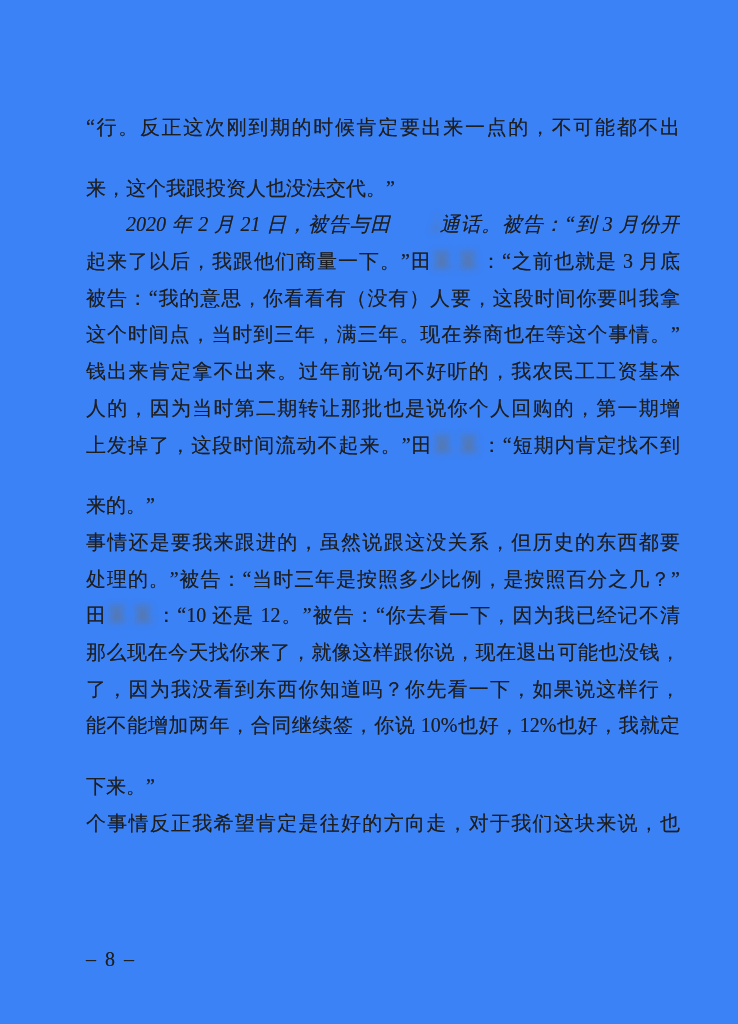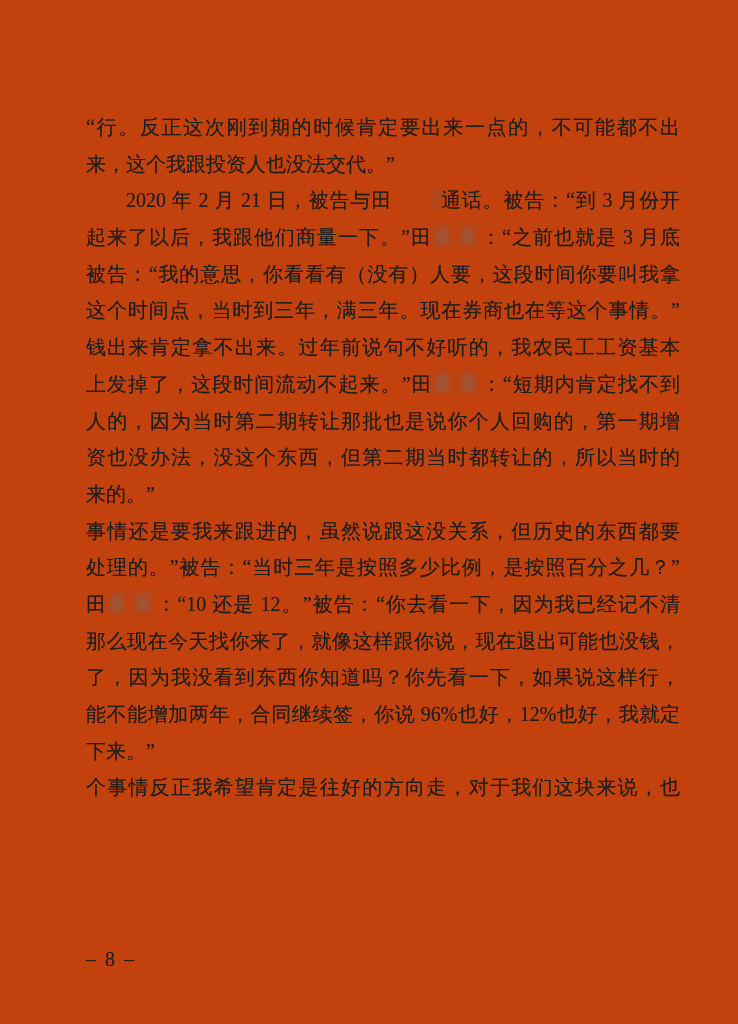--- a/index.html
+++ b/index.html
@@ -11,44 +11,46 @@
     height: 1024px;
     position: relative;
     background: #ffffff;
     overflow: hidden;
     font-family: "Liberation Serif", "DejaVu Serif", serif;
     color: #1e1e1e;
   }
   .page {
     position: absolute;
     inset: 0;
-    background: #c2410c;
+    background: #3b82f6;
   }
   .text-block {
     position: absolute;
     left: 86px;
     top: 109px;
     width: 594px;
   }
   .line {
     font-size: 20px;
     height: 36.7px;
     line-height: 36.7px;
     white-space: nowrap;
     overflow: hidden;
     text-align: justify;
     text-align-last: justify;
     text-shadow: 0 0 0.5px rgba(25,25,25,0.55);
   }
   .line.short {
     text-align: left;
     text-align-last: left;
+    margin-top: 24px;
   }
   .line.indent {
     text-indent: 40px;
+    font-style: italic;
   }
   .redacted {
     display: inline-block;
     width: 48px;
     height: 23px;
     line-height: 23px;
     overflow: hidden;
     text-align: center;
     vertical-align: -4px;
     color: #6f6f6f;
@@ -71,27 +73,26 @@
 
 <div class="page">
   <div class="text-block">
       <div class="line"><span>“行。反正这次刚到期的时候肯定要出来一点的，不可能都不出</span></div>
       <div class="line short"><span>来，这个我跟投资人也没法交代。”</span></div>
       <div class="line indent"><span>2020 年 2 月 21 日，被告与田</span><span class="redacted">某某</span><span>通话。被告：“到 3 月份开</span></div>
       <div class="line"><span>起来了以后，我跟他们商量一下。”田</span><span class="redacted">某某</span><span>：“之前也就是 3 月底</span></div>
       <div class="line"><span>被告：“我的意思，你看看有（没有）人要，这段时间你要叫我拿</span></div>
       <div class="line"><span>这个时间点，当时到三年，满三年。现在券商也在等这个事情。”</span></div>
       <div class="line"><span>钱出来肯定拿不出来。过年前说句不好听的，我农民工工资基本</span></div>
+      <div class="line"><span>人的，因为当时第二期转让那批也是说你个人回购的，第一期增</span></div>
       <div class="line"><span>上发掉了，这段时间流动不起来。”田</span><span class="redacted">某某</span><span>：“短期内肯定找不到</span></div>
-      <div class="line"><span>人的，因为当时第二期转让那批也是说你个人回购的，第一期增</span></div>
-      <div class="line"><span>资也没办法，没这个东西，但第二期当时都转让的，所以当时的</span></div>
       <div class="line short"><span>来的。”</span></div>
       <div class="line"><span>事情还是要我来跟进的，虽然说跟这没关系，但历史的东西都要</span></div>
       <div class="line"><span>处理的。”被告：“当时三年是按照多少比例，是按照百分之几？”</span></div>
       <div class="line"><span>田</span><span class="redacted">某某</span><span>：“10 还是 12。”被告：“你去看一下，因为我已经记不清</span></div>
       <div class="line"><span>那么现在今天找你来了，就像这样跟你说，现在退出可能也没钱，</span></div>
       <div class="line"><span>了，因为我没看到东西你知道吗？你先看一下，如果说这样行，</span></div>
-      <div class="line"><span>能不能增加两年，合同继续签，你说 96%也好，12%也好，我就定</span></div>
+      <div class="line"><span>能不能增加两年，合同继续签，你说 10%也好，12%也好，我就定</span></div>
       <div class="line short"><span>下来。”</span></div>
       <div class="line"><span>个事情反正我希望肯定是往好的方向走，对于我们这块来说，也</span></div>
     </div>
   <div class="footer">– 8 –</div>
 </div>
 
 </body></html>

